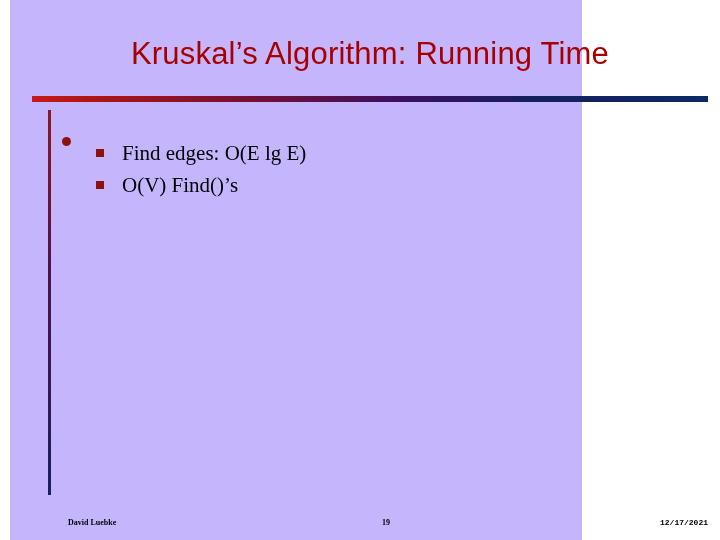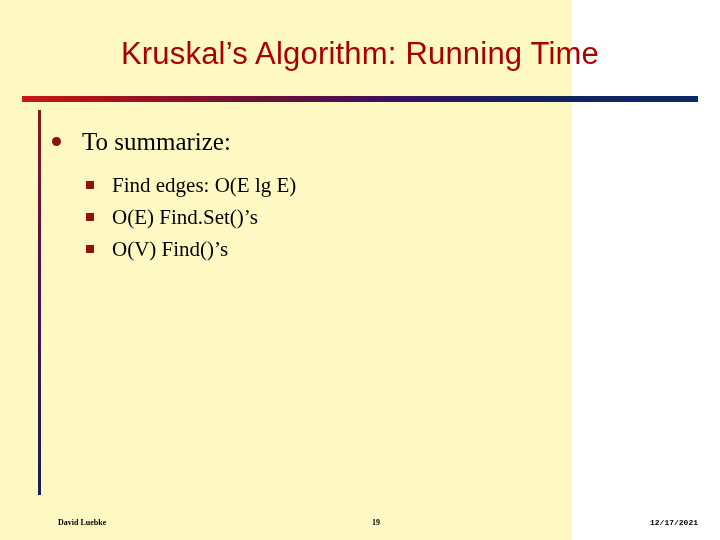--- a/index.html
+++ b/index.html
@@ -10,21 +10,22 @@
     width: 720px;
     height: 540px;
     background: #ffffff;
     font-family: "Liberation Serif", serif;
     overflow: hidden;
   }
   .slide {
     position: relative;
     width: 572px;
     height: 540px;
-    background: #fef9c3;
+    background: #c4b5fd;
+    margin-left: 10px;
   }
   .slide-title {
     position: absolute;
     left: 0;
     top: 36px;
     width: 720px;
     text-align: center;
     color: #a80000;
     font-family: "Liberation Sans", sans-serif;
     font-size: 31px;
@@ -135,35 +136,30 @@
 
   <div class="slide-title">Kruskal’s Algorithm: Running Time</div>
 
   <div class="title-rule"></div>
   <div class="left-bar"></div>
 
   <div class="content">
 
     <div class="bullet-l1">
       <span class="dot"></span>
-      <span>To summarize:</span>
     </div>
 
     <div class="sublist">
 
       <div class="bullet-l2">
         <span class="sq"></span>
         <span>Find edges: O(E lg E)</span>
       </div>
 
 
-      <div class="bullet-l2">
-        <span class="sq"></span>
-        <span>O(E) Find.Set()’s</span>
-      </div>
 
       <div class="bullet-l2">
         <span class="sq"></span>
         <span>O(V) Find()’s</span>
       </div>
 
     </div>
   </div>
 
   <div class="footer">

